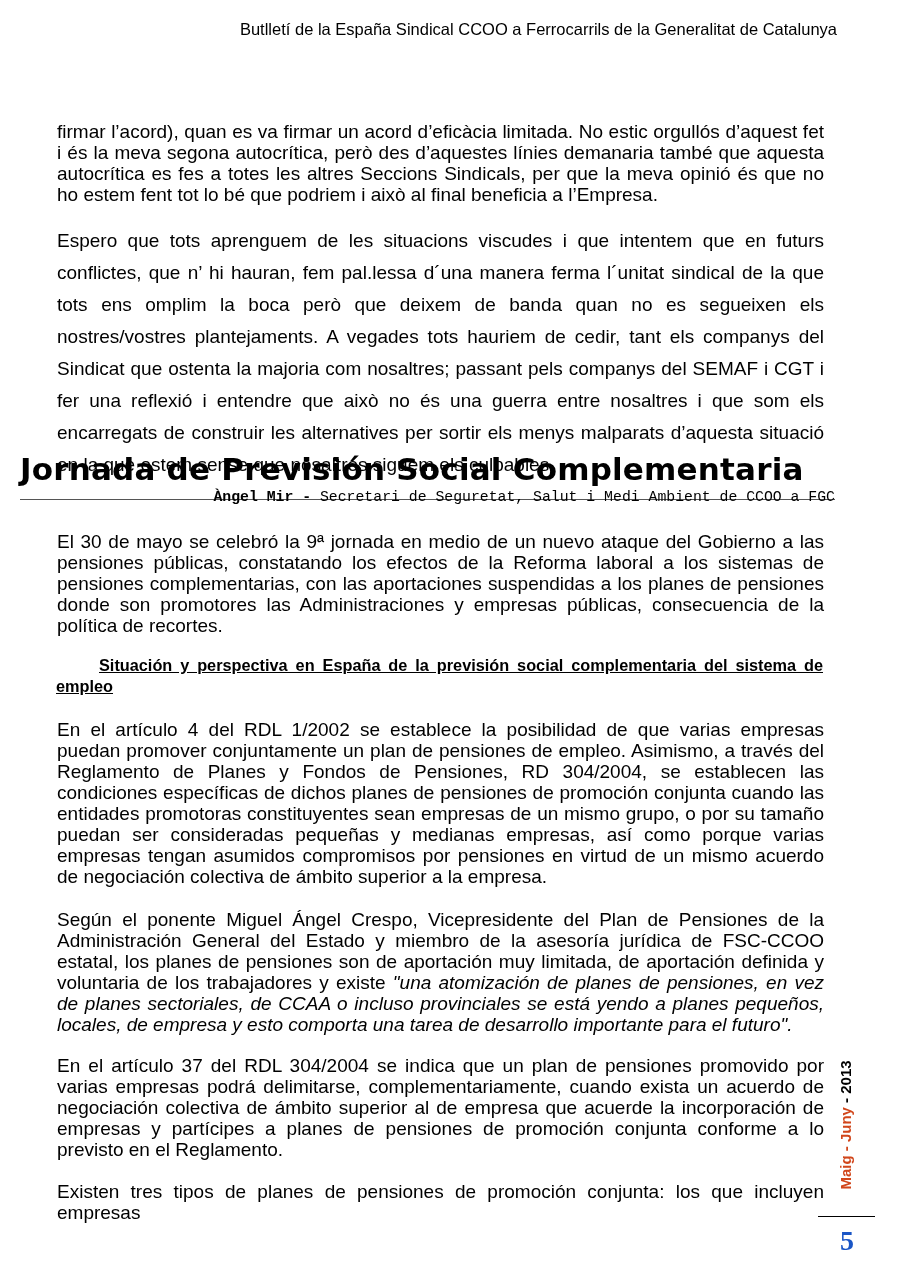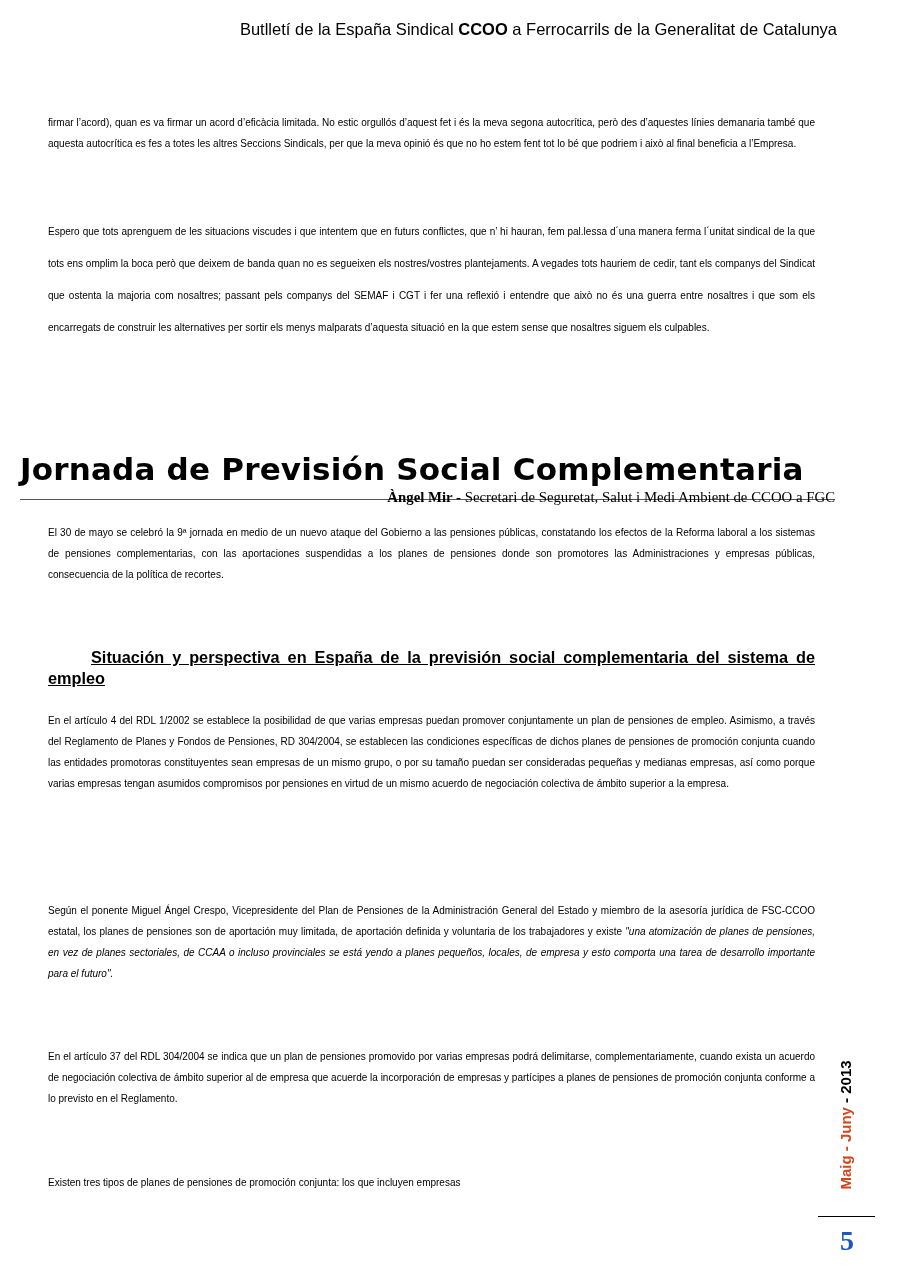--- a/index.html
+++ b/index.html
@@ -1,42 +1,42 @@
 <!DOCTYPE html>
 <html><head>
 <meta charset="utf-8">
 <style>
   html, body { margin: 0; padding: 0; background: #ffffff; }
   body { width: 905px; height: 1280px; position: relative; overflow: hidden; color: #000; }
   .running-header {
     position: absolute; top: 20px; right: 68px;
     font-family: "Liberation Sans", sans-serif; font-size: 16.5px; white-space: nowrap;
   }
-  .running-header b { font-weight: bold; }
+  .running-header b { font-weight: normal; }
   .body-text {
     position: absolute; left: 48px; width: 767px;
-    font-family: "Liberation Sans", sans-serif; font-size: 10px; line-height: 21px;
-    text-align: justify; margin: 0;
+    font-family: "Liberation Sans", sans-serif; font-size: 19px; line-height: 21px;
+    text-align: justify; margin: 9px;
   }
   .p-loose { line-height: 32px; }
   .headline {
     position: absolute; left: 20px; top: 451px; width: 815px;
     font-family: "DejaVu Sans", sans-serif; font-weight: bold; font-size: 31px;
     letter-spacing: 0.2px; white-space: nowrap; line-height: 36px;
     border-bottom: 1.5px solid #555; padding-bottom: 12px;
   }
   .byline {
     position: absolute; right: 70px; top: 489px;
-    font-family: Liberation Serif, serif; font-size: 14.8px; white-space: nowrap;
+    font-family: Liberation Mono, monospace; font-size: 14.8px; white-space: nowrap;
   }
   .byline b { font-weight: bold; }
   .subheading {
     position: absolute; left: 48px; width: 767px; top: 647px;
     font-family: "Liberation Sans", sans-serif; font-weight: bold; font-size: 16.3px;
-    line-height: 21px; text-align: justify; text-decoration: underline; text-indent: 43px; margin: 0;
+    line-height: 21px; text-align: justify; text-decoration: underline; text-indent: 43px; margin: 8px;
   }
   em { font-style: italic; }
   .side-date {
     position: absolute; left: 834px; top: 1045px; width: 22px; height: 160px;
   }
   .side-date .rot {
     position: absolute; left: 50%; top: 50%;
     transform: translate(-50%, -50%) rotate(-90deg);
     white-space: nowrap; font-family: "Liberation Sans", sans-serif; font-weight: bold; font-size: 15px;
   }

